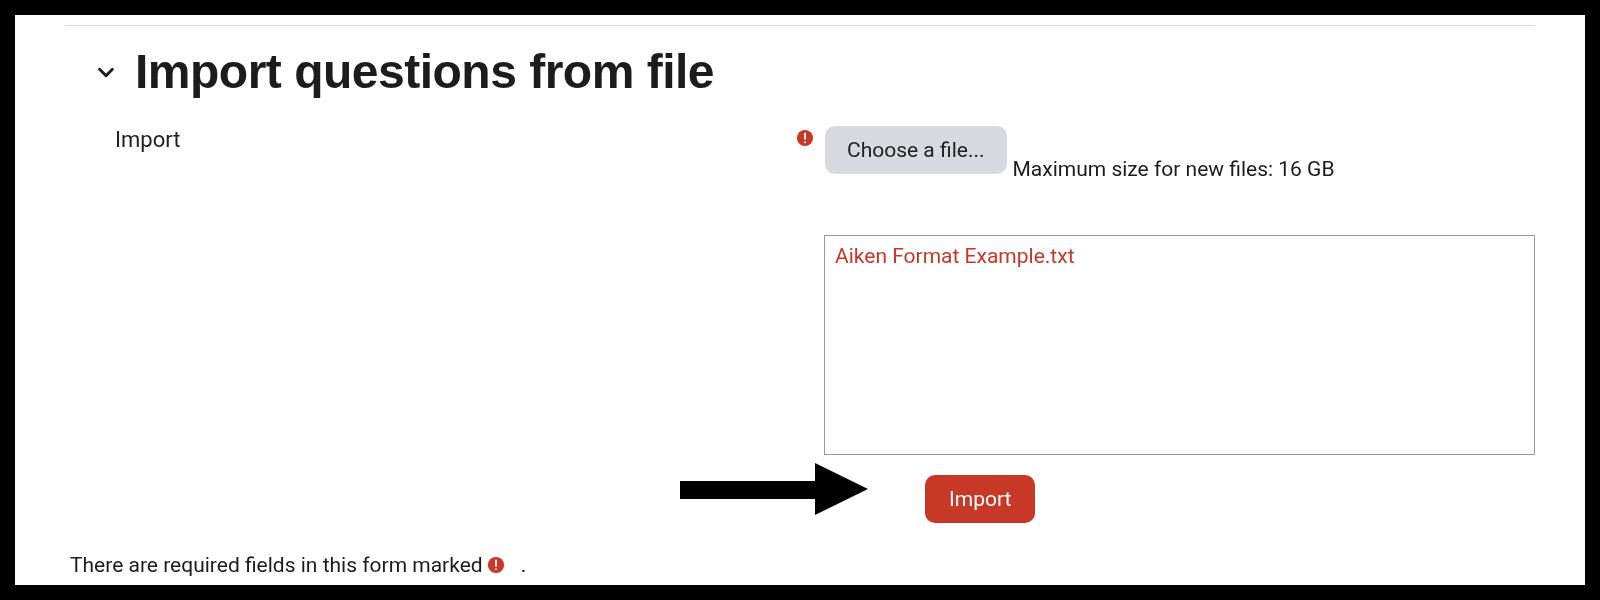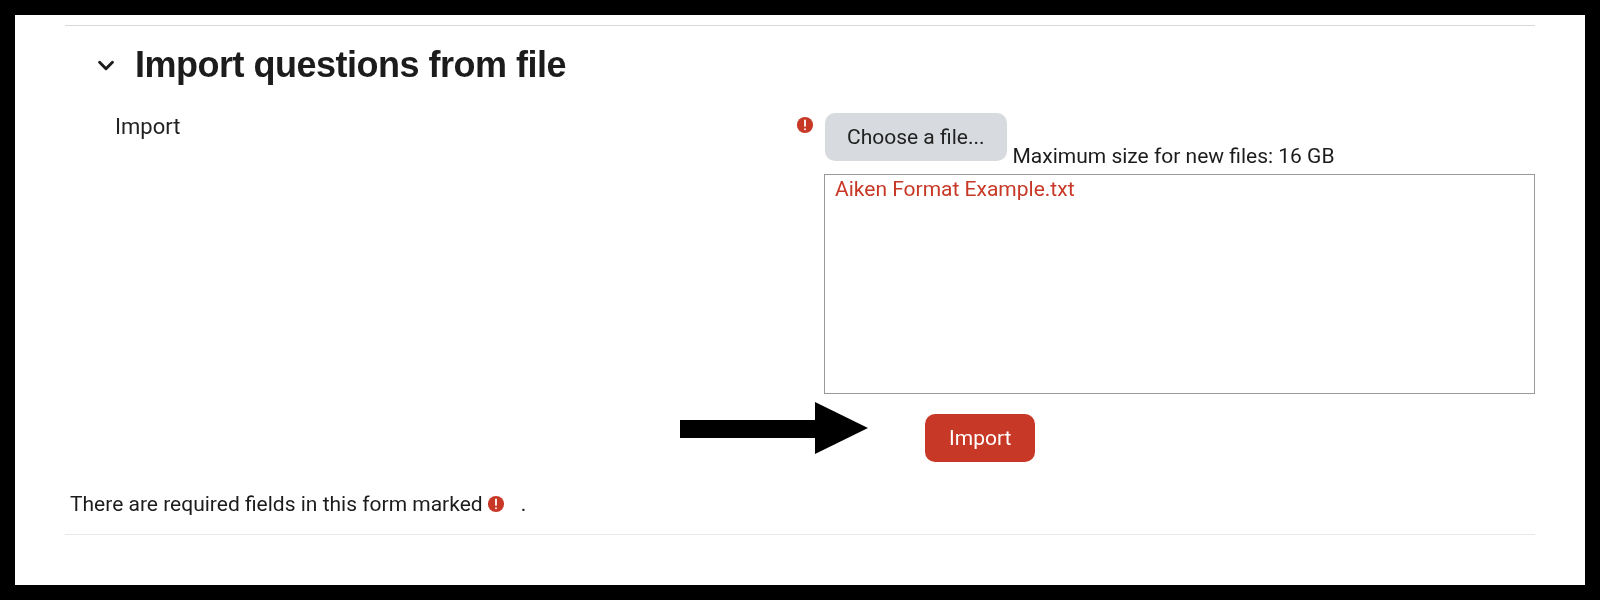--- a/index.html
+++ b/index.html
@@ -34,21 +34,21 @@
       display: inline-flex;
       align-items: center;
       margin-right: 18px;
     }
     .chevron svg {
       width: 22px;
       height: 22px;
     }
     .section-title {
       font-family: "Segoe UI", "Helvetica Neue", Arial, sans-serif;
-      font-size: 36px;
+      font-size: 48px;
       font-weight: 700;
       color: #1c1c1c;
       letter-spacing: -0.5px;
     }
     .form-row {
       display: flex;
       padding: 0 50px 0 100px;
       align-items: flex-start;
     }
     .label-col {
@@ -66,20 +66,21 @@
     }
     .req-icon svg {
       width: 18px;
       height: 18px;
       display: block;
     }
     .input-col {
       flex: 1;
       display: flex;
       flex-direction: column;
+      gap: 48px;
     }
     .file-picker-row {
       display: flex;
       align-items: center;
       gap: 6px;
     }
     .choose-file-btn {
       background: #d7dade;
       border: none;
       border-radius: 10px;
@@ -92,21 +93,21 @@
     .max-size-text {
       font-size: 21px;
       color: #1c1c1c;
       padding-top: 2px;
       margin-top: 36px;
     }
     .file-drop-area {
       border: 1px solid #999;
       margin-top: 6px;
       min-height: 220px;
-      padding: 2px 10px;
+      padding: 8px 10px;
       margin-left: -1px;
     }
     .file-link {
       color: #c83826;
       font-size: 21px;
       text-decoration: none;
       cursor: pointer;
     }
     .action-row {
       display: flex;

